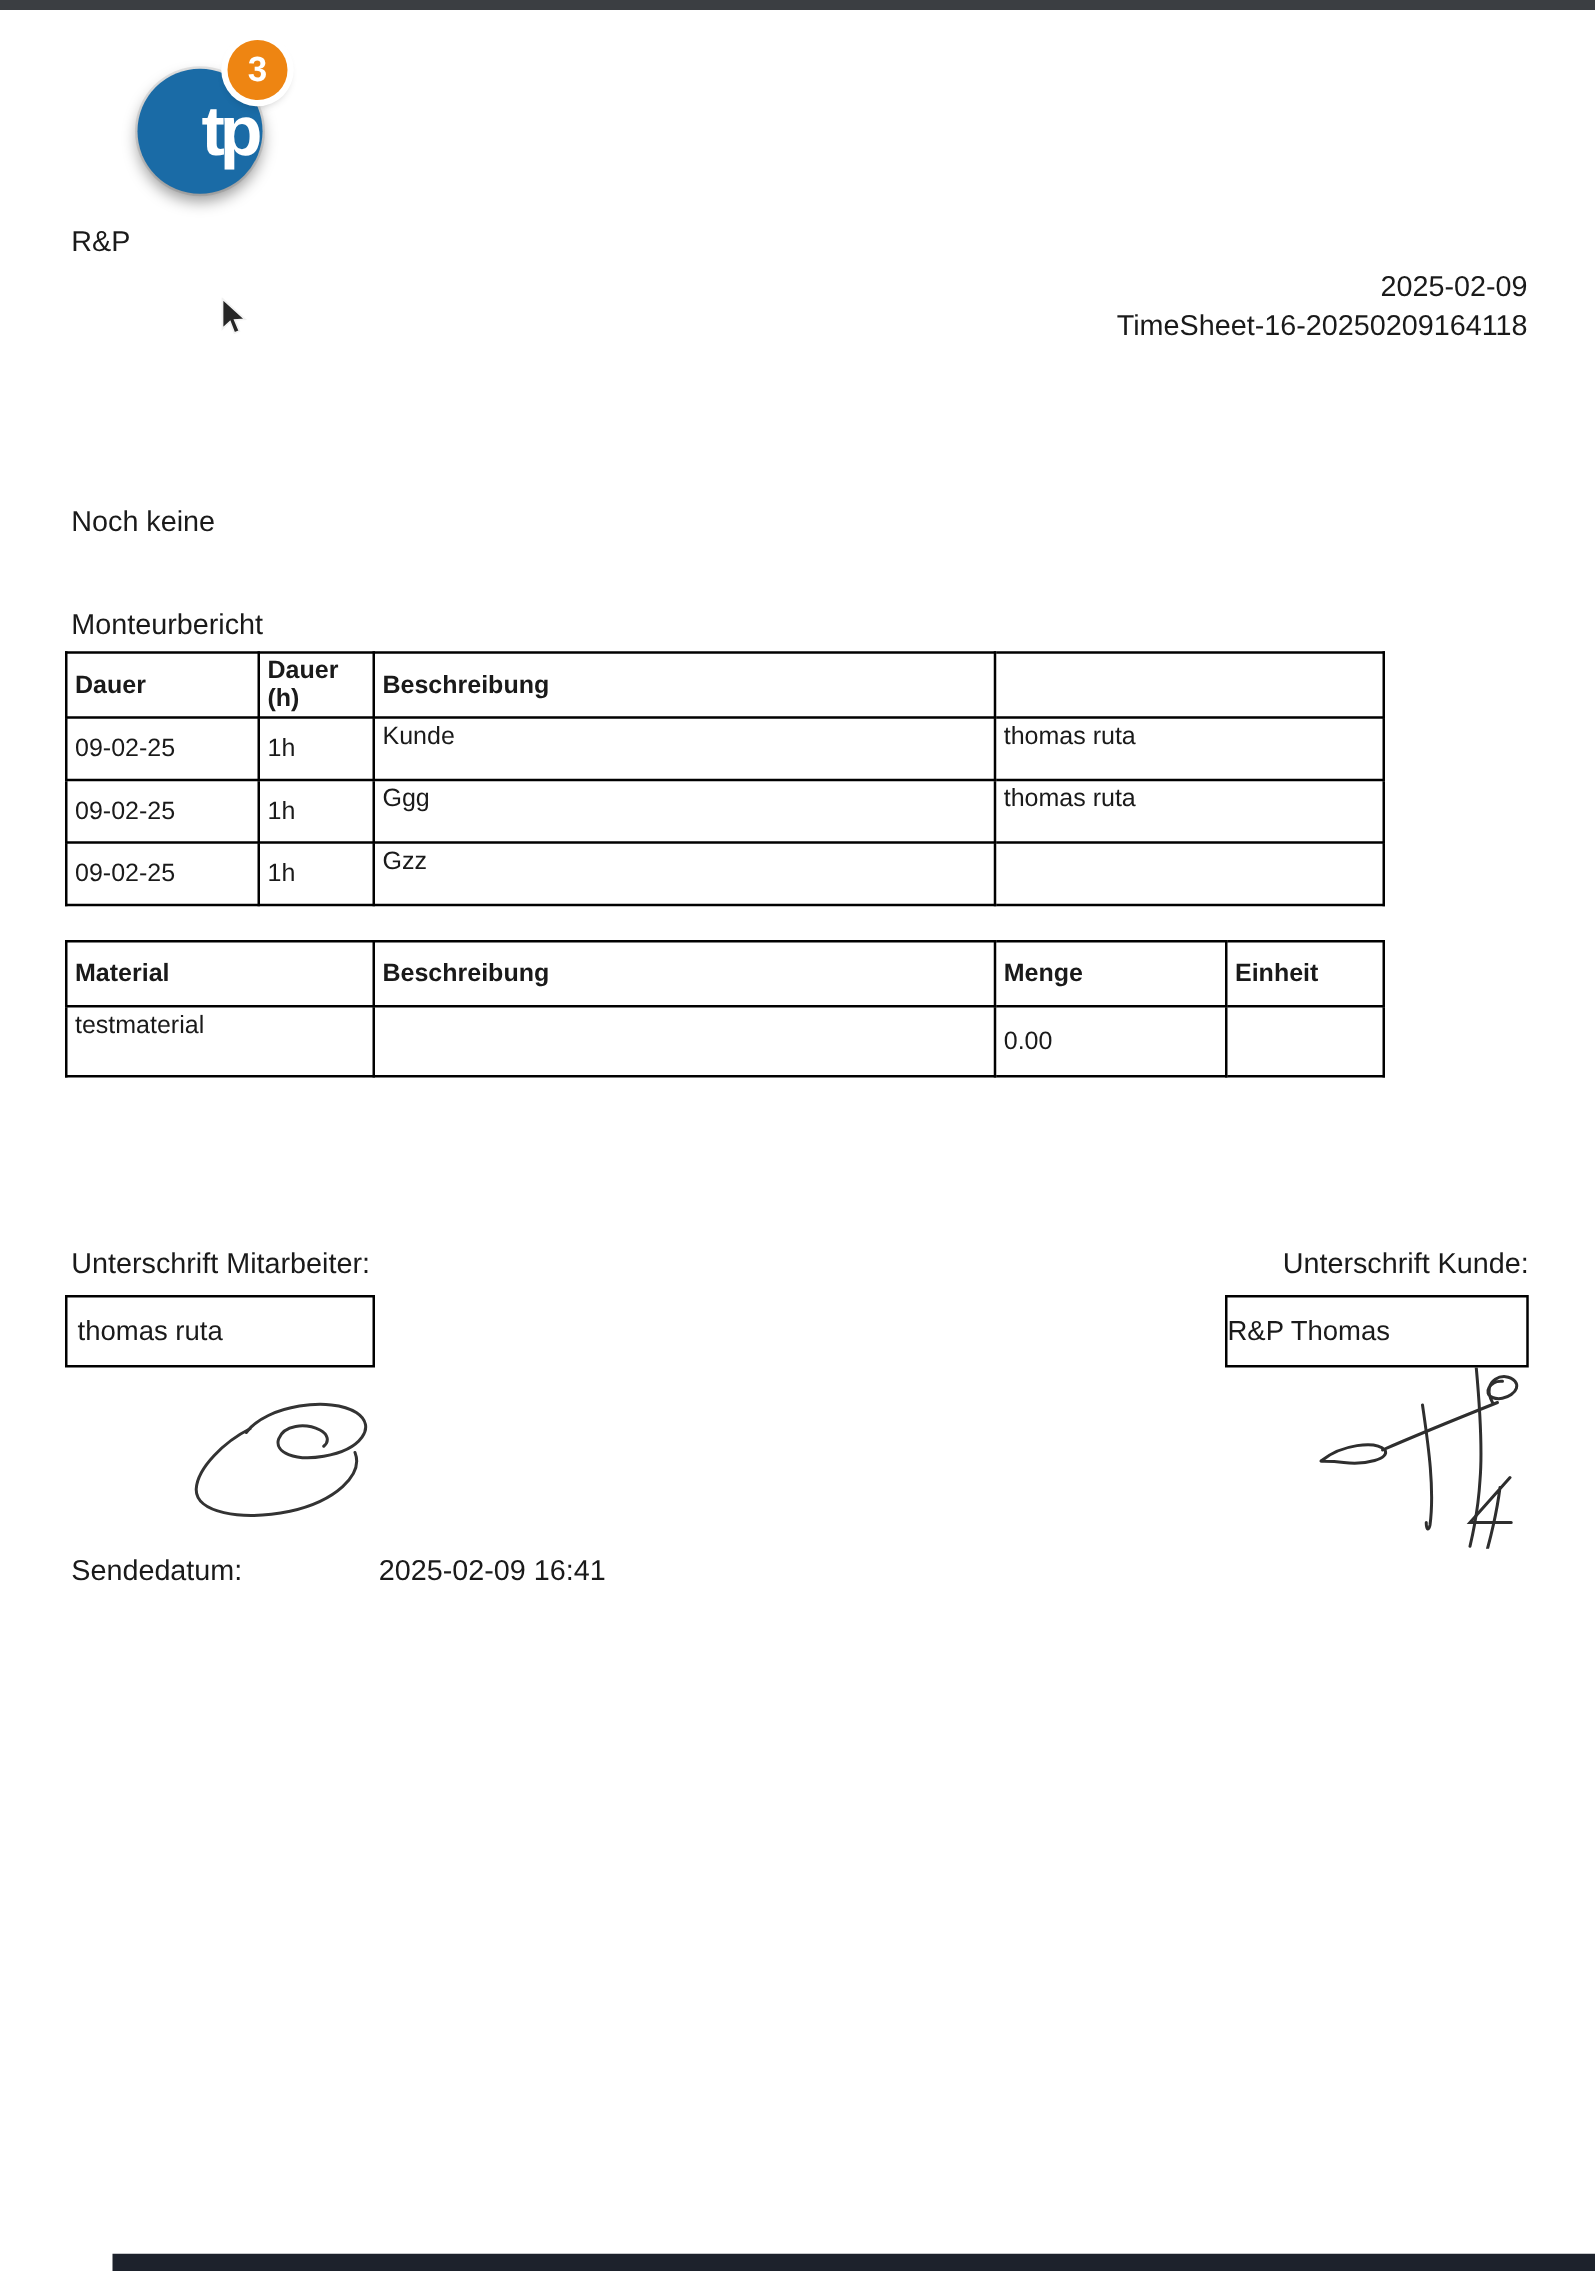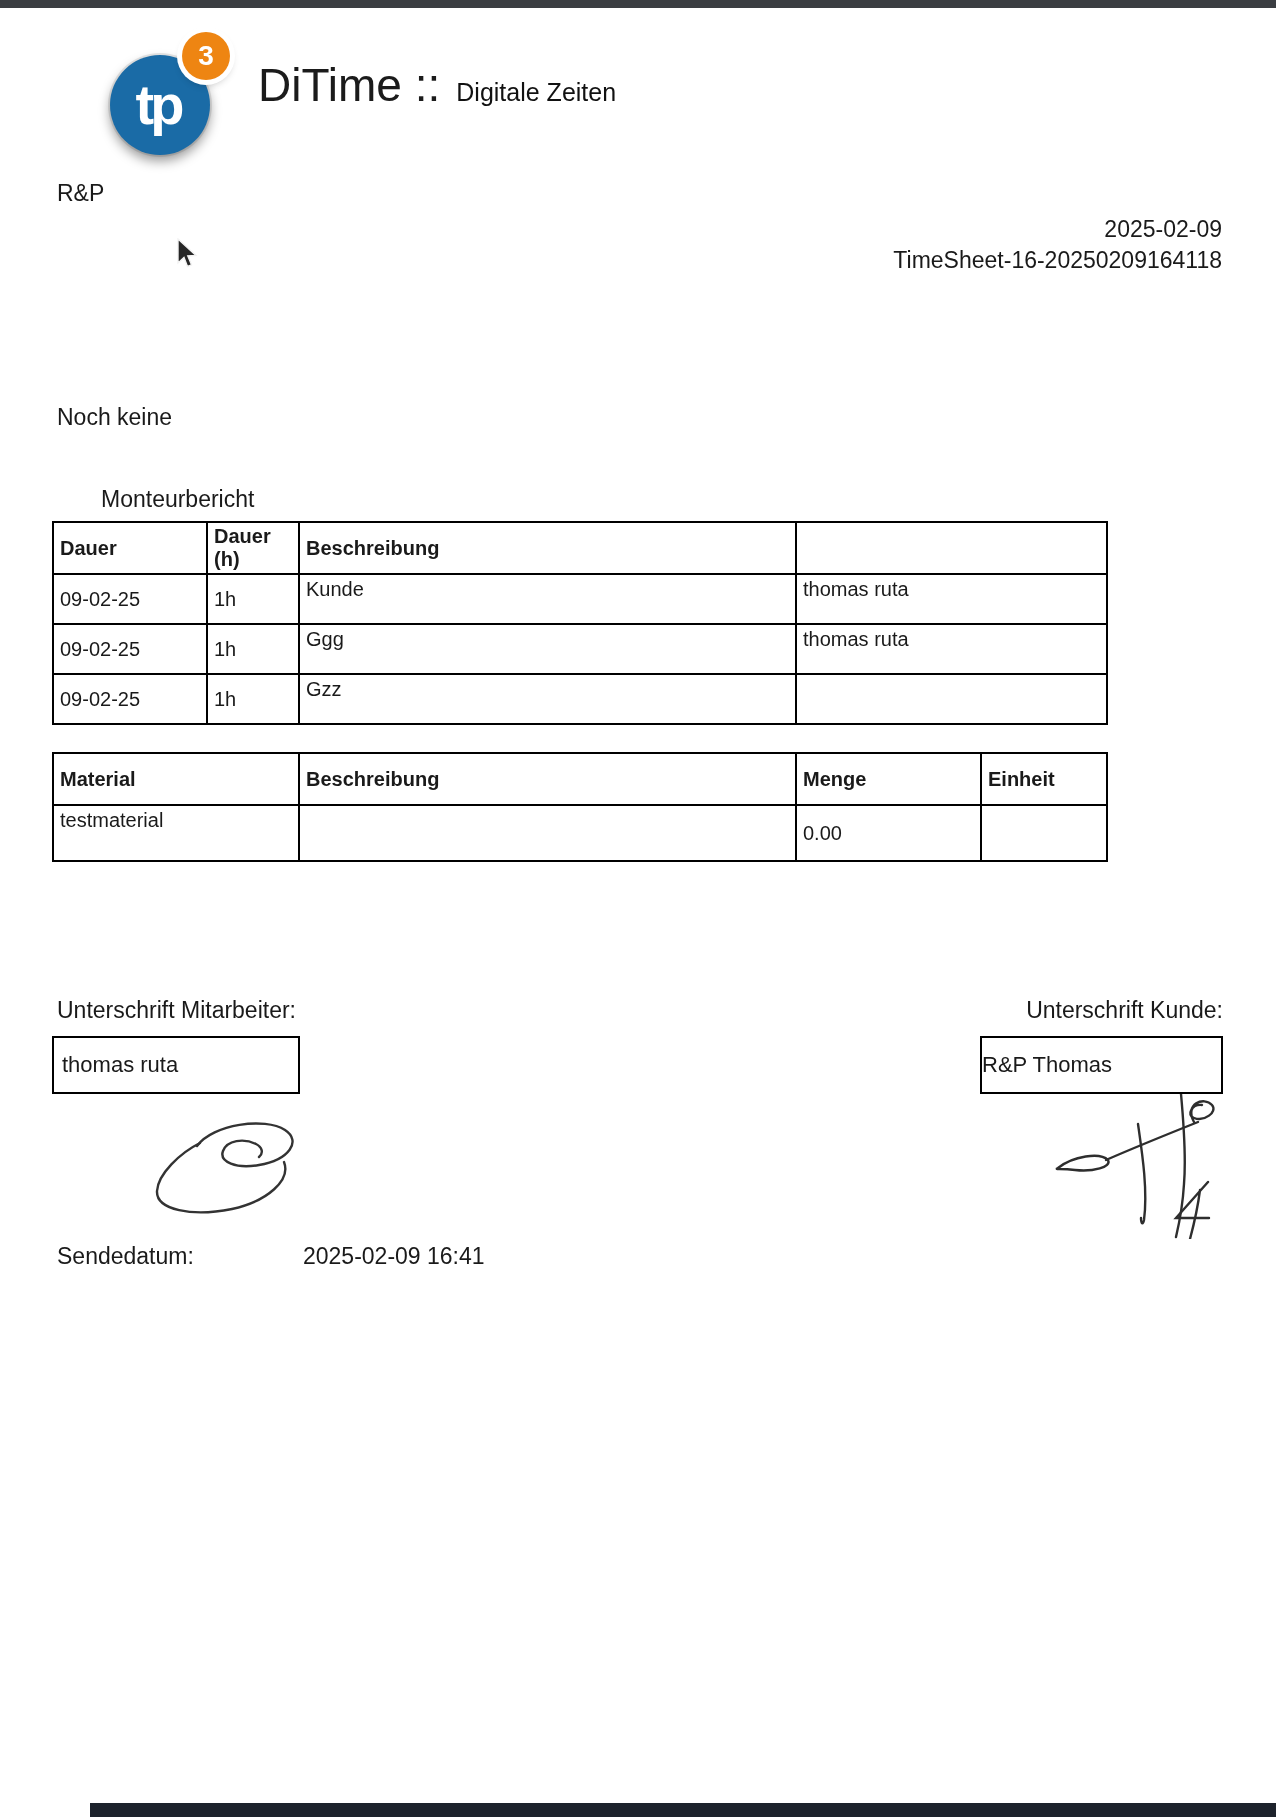--- a/index.html
+++ b/index.html
@@ -7,41 +7,41 @@
     position:relative;width:1276px;height:1817px;background:#ffffff;overflow:hidden;
     font-family:"Liberation Sans","DejaVu Sans",sans-serif;color:#1a1a1a;
   }
   .abs{position:absolute;}
   
   .top-bar{left:0;top:0;width:1276px;height:8px;background:#3b3e42;}
   .bottom-bar{left:90px;top:1803px;width:1186px;height:14px;background:#1d222c;}
   
   .logo-circle{
     left:110px;top:55px;width:100px;height:100px;border-radius:50%;
-    display:flex;align-items:center;justify-content:center;
+    display:flex;align-items:center;justify-content:flex-end;
     box-shadow:0 6px 12px rgba(0,0,0,.40), 0 0 0 2px rgba(230,230,230,.9);
   }
   .logo-tp{color:#fff;font-size:56px;font-weight:bold;letter-spacing:-4px;line-height:1;padding-right:4px;}
   .logo-badge{
     left:182px;top:32px;width:48px;height:48px;border-radius:50%;
     display:flex;align-items:center;justify-content:center;
     box-shadow:0 0 0 5px #ffffff, 0 4px 8px rgba(0,0,0,.30);
   }
   .logo-badge span{color:#fff;font-size:28px;font-weight:bold;}
   .title-row{left:258px;top:58px;display:flex;align-items:baseline;white-space:nowrap;}
   .app-title{font-size:46px;color:#1b1b1b;letter-spacing:0;}
   .app-subtitle{font-size:25px;color:#111;margin-left:16px;}
   
   .customer{left:57px;top:180px;font-size:23px;}
   .right-align{right:54px;text-align:right;font-size:23px;white-space:nowrap;}
   .date-line{top:216px;}
   .doc-number{top:247px;}
   
   .status-note{left:57px;top:404px;font-size:23px;}
-  .report-title{left:57px;top:486px;font-size:23px;margin-left:44px;}
+  .report-title{left:57px;top:486px;font-size:23px;}
   .terms-note{left:57px;top:936px;font-size:23px;}
   .sig-label-left{left:57px;top:997px;font-size:23px;}
   .sig-label-right{right:53px;top:997px;text-align:right;font-size:23px;}
   .sent-label{left:57px;top:1243px;font-size:23px;}
   .sent-value{left:303px;top:1243px;font-size:23px;}
   
   table{border-collapse:collapse;table-layout:fixed;}
   .t1{left:52px;top:521px;width:1054px;}
   .t2{left:52px;top:752px;width:1054px;}
   td,th{border:2px solid #000;font-size:20px;padding:2px 6px;overflow:hidden;}
@@ -65,24 +65,20 @@
 
   <div class="abs top-bar"></div>
 
   <div class="abs logo-circle" style="background:#1a6ba6;">
     <span class="logo-tp">tp</span>
   </div>
   <div class="abs logo-badge" style="background:#ee8512;">
     <span>3</span>
   </div>
 
-  <div class="abs title-row">
-    <span class="app-title">DiTime ::</span>
-    <span class="app-subtitle">Digitale Zeiten</span>
-  </div>
 
   <div class="abs customer">R&amp;P</div>
 
   <div class="abs right-align date-line">2025-02-09</div>
   <div class="abs right-align doc-number">TimeSheet-16-20250209164118</div>
 
   <svg class="abs" style="left:176px;top:238px;" width="26" height="32" viewBox="0 0 26 32">
     <path d="M2,1 L2,25 L8,19.5 L11.5,28.5 L15.5,26.8 L11.8,18 L20,17.5 Z" fill="#262626" stroke="#f2f2f2" stroke-width="1.4"></path>
   </svg>
 

